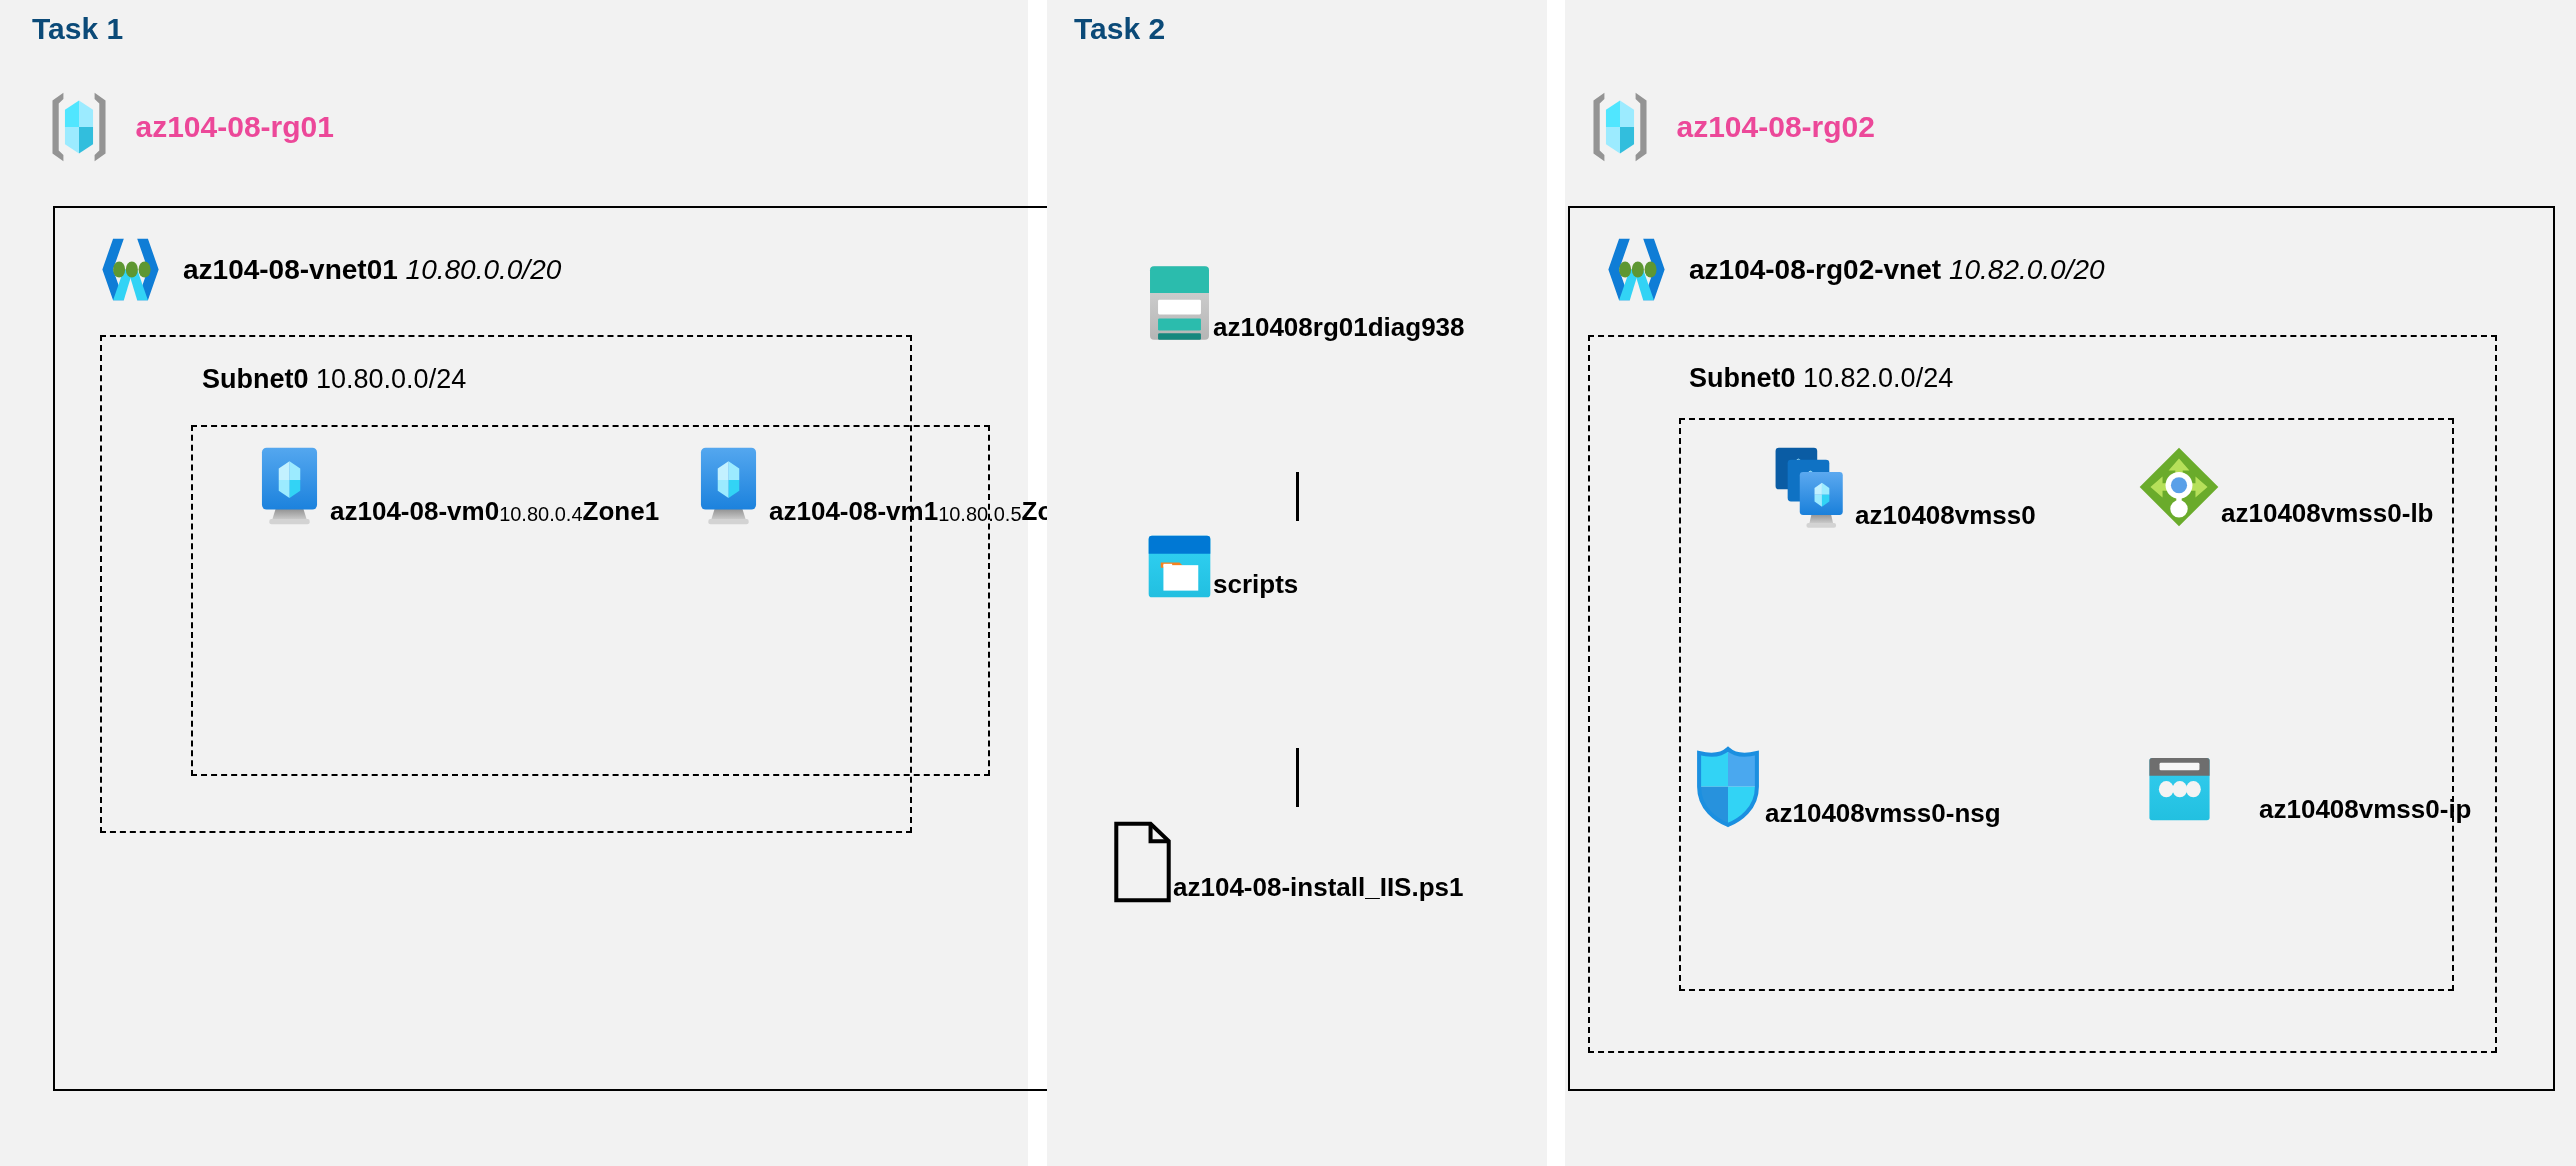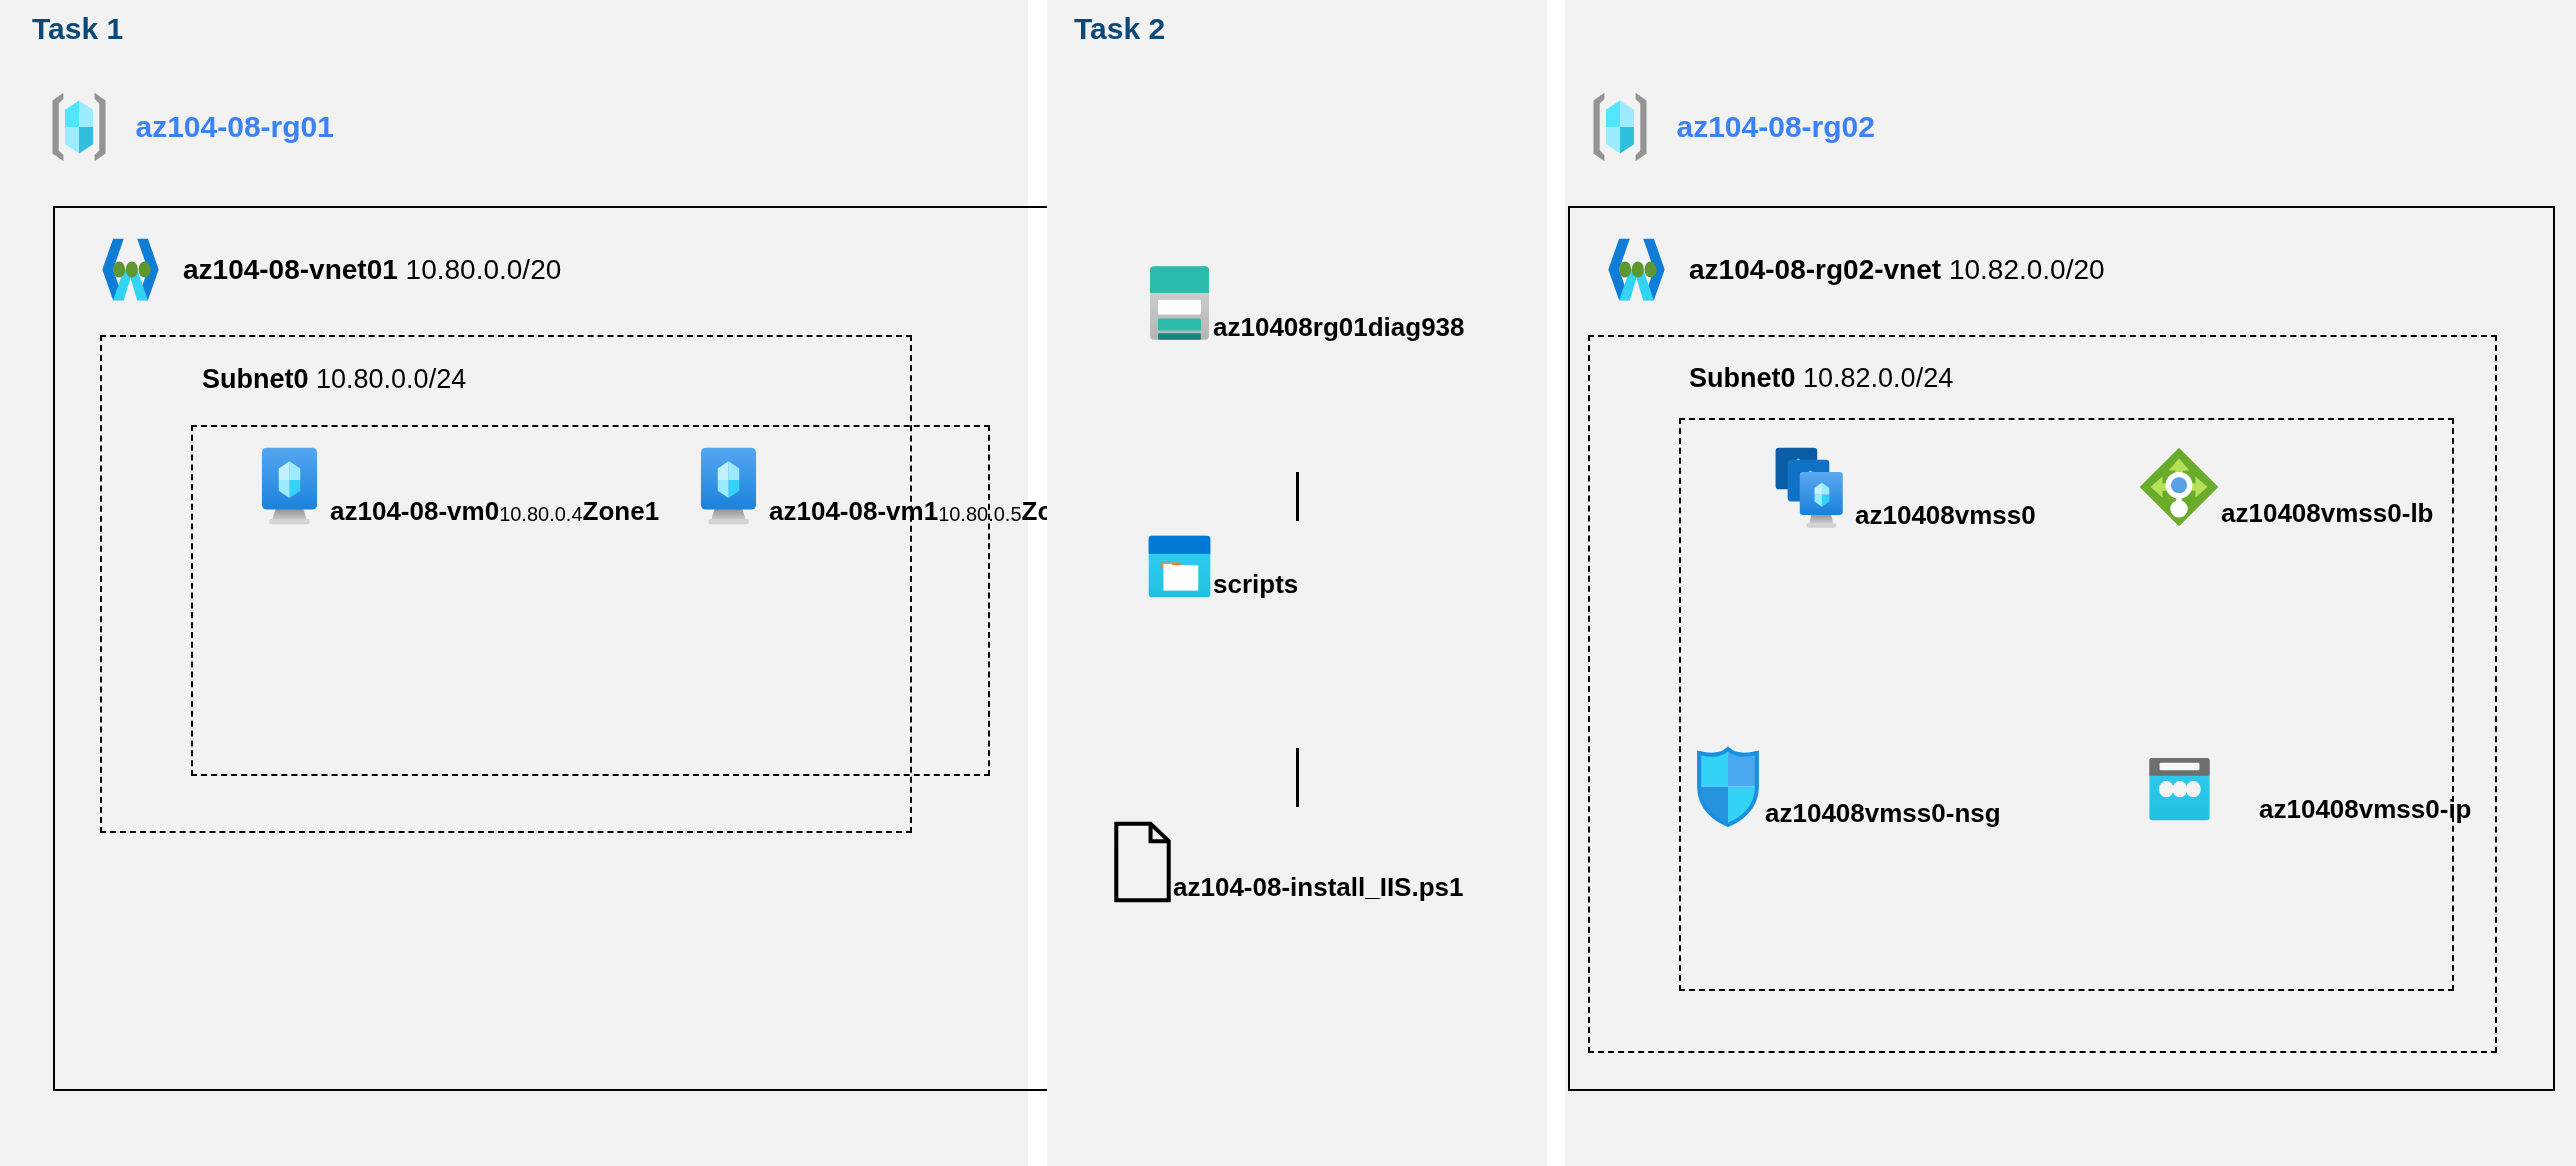--- a/index.html
+++ b/index.html
@@ -6,26 +6,26 @@
   body{font-family:"Liberation Sans",sans-serif;}
   #canvas{position:relative;width:2576px;height:1166px;background:#ffffff;overflow:hidden;}
 
   .panel{position:absolute;background:#f2f2f2;}
   .task-title{position:absolute;color:#0b4a78;font-weight:bold;font-size:30px;letter-spacing:0px;white-space:nowrap;}
 
   .solid-box{position:absolute;border:2.7px solid #000000;box-sizing:border-box;background:transparent;}
   .dash-box{position:absolute;border:2.7px dashed #000000;box-sizing:border-box;background:transparent;}
 
   .rg-row{position:absolute;display:flex;align-items:center;gap:17.5px;}
-  .rg-label{font-size:30px;font-weight:bold;color:#3b82f6;white-space:nowrap;}
+  .rg-label{font-size:30px;font-weight:bold;color:#ec4899;white-space:nowrap;}
 
   .vnet-row{position:absolute;display:flex;align-items:center;gap:16px;}
   .vnet-label{font-size:28px;white-space:nowrap;color:#000;}
   .vnet-label b{font-weight:bold;}
-  .vnet-label span{font-weight:normal;}
+  .vnet-label span{font-weight:normal;font-style:italic;}
 
   .subnet-label{position:absolute;font-size:27px;white-space:nowrap;color:#000;}
   .subnet-label b{font-weight:bold;}
   .subnet-label span{font-weight:normal;}
 
   .node{position:absolute;display:flex;flex-direction:row;align-items:flex-end;}
   .node .cap{font-size:26px;font-weight:bold;color:#000;white-space:nowrap;text-align:center;margin-top:10.8px;line-height:1.25;}
   .node .sub{font-size:20px;font-weight:normal;color:#000;white-space:nowrap;text-align:center;line-height:1.3;}
   .node .zone{font-size:26px;font-weight:bold;color:#000;white-space:nowrap;text-align:center;margin-top:20px;}
 

